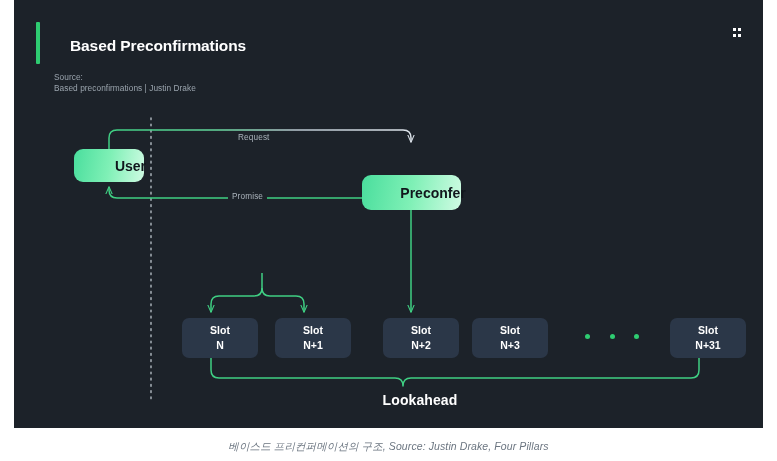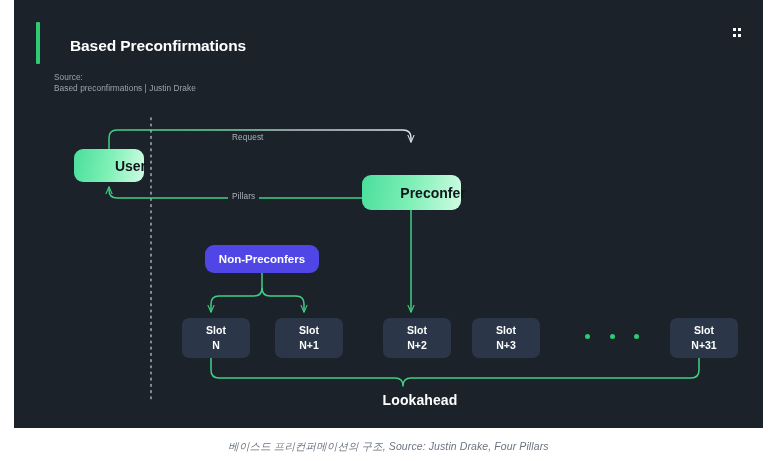--- a/index.html
+++ b/index.html
@@ -141,21 +141,21 @@
     width: 114px;
     height: 28px;
     background: #4f46e5;
     border-radius: 9px;
     color: #ffffff;
     font-size: 11.5px;
     font-weight: bold;
   }
   .slot {
     position: absolute;
-    width: 68px;
+    width: 76px;
     height: 40px;
     background: #2b3748;
     border-radius: 7px;
     color: #ffffff;
     font-size: 10.5px;
     font-weight: bold;
     display: flex;
     flex-direction: column;
     align-items: center;
     justify-content: center;
@@ -183,21 +183,21 @@
   
   .edge-label {
     position: absolute;
     color: #aab3bb;
     font-size: 8.2px;
     letter-spacing: 0.15px;
     background: #1c2229;
     padding: 0 4px;
     white-space: nowrap;
   }
-  .label-request { left: 214px; top: 133px; text-align: center; }
+  .label-request { left: 220px; top: 133px; text-align: center; }
   .label-promise { left: 214px; top: 192px; }
   .label-lookahead {
     position: absolute;
     left: 406px;
     top: 392px;
     transform: translateX(-50%);
     color: #ffffff;
     font-size: 14px;
     font-weight: bold;
     letter-spacing: 0.1px;
@@ -272,21 +272,20 @@
         <path d="M248,288 Q248,296 256,296 L282,296 Q290,296 290,304 L290,312" fill="none" stroke="#3fcf83" stroke-width="1.5" marker-end="url(#arrGreen)"></path>
 
         <path d="M197,358 L197,370 Q197,378 205,378 L381,378 Q389,378 389,386
                  M389,386 Q389,378 397,378 L677,378 Q685,378 685,370 L685,358" fill="none" stroke="#3fcf83" stroke-width="1.5" stroke-linecap="round"></path>
       </svg>
 
       <div class="node node-green node-user">User</div>
 
       <div class="node node-green node-preconfer">Preconfer</div>
 
-      <div class="node node-purple">Non-Preconfers</div>
 
       <div class="slot" style="left:168px">
         <span class="ln">Slot</span>
         <span class="ln">N</span>
       </div>
       <div class="slot" style="left:261px">
         <span class="ln">Slot</span>
         <span class="ln">N+1</span>
       </div>
       <div class="slot" style="left:369px">
@@ -302,21 +301,21 @@
         <span class="ln">N+31</span>
       </div>
 
       <div class="ellipsis">
         <i></i>
           <i></i>
           <i></i>
       </div>
 
       <div class="edge-label label-request">Request</div>
-      <div class="edge-label label-promise">Pillars</div>
+      <div class="edge-label label-promise">Promise</div>
       <div class="label-lookahead">Lookahead</div>
 
     </div>
   </div>
 
   <div class="caption">베이스드 프리컨퍼메이션의 구조, Source: Justin Drake, Four Pillars</div>
 
 </div>
 
 </body></html>

